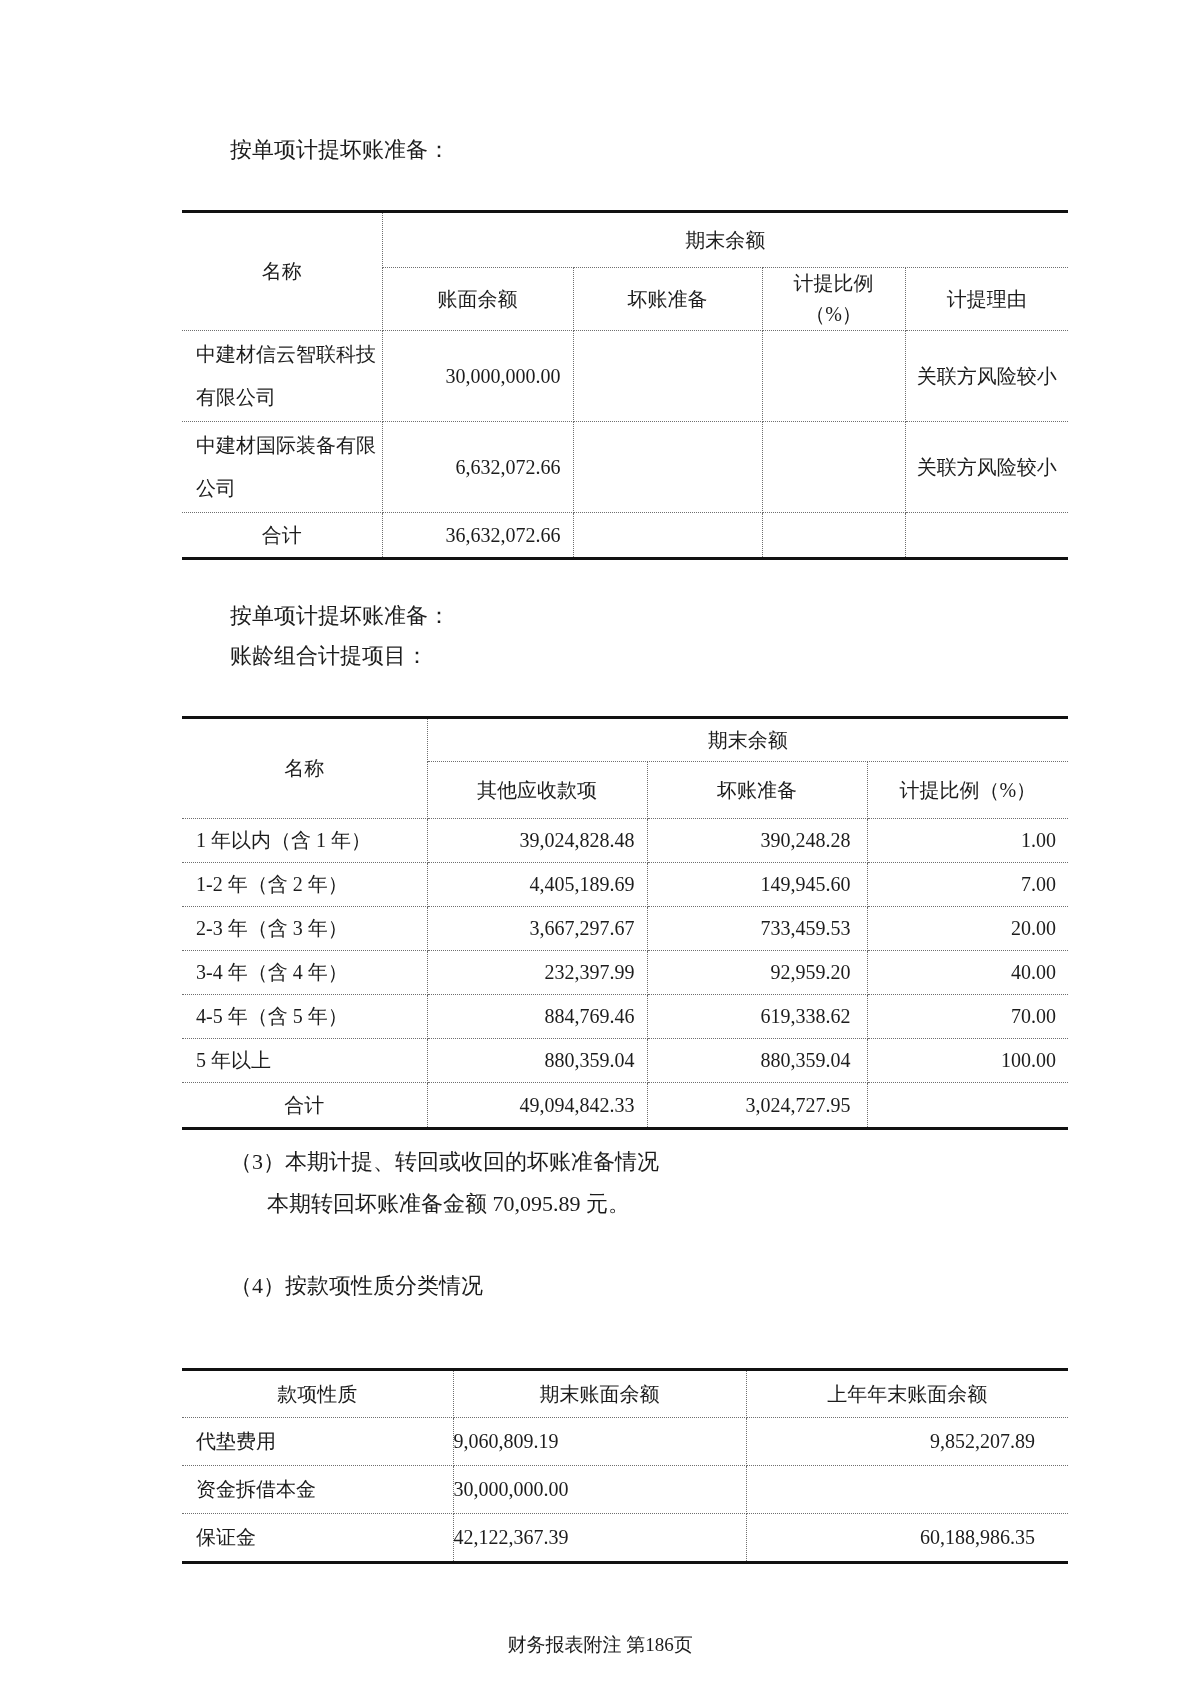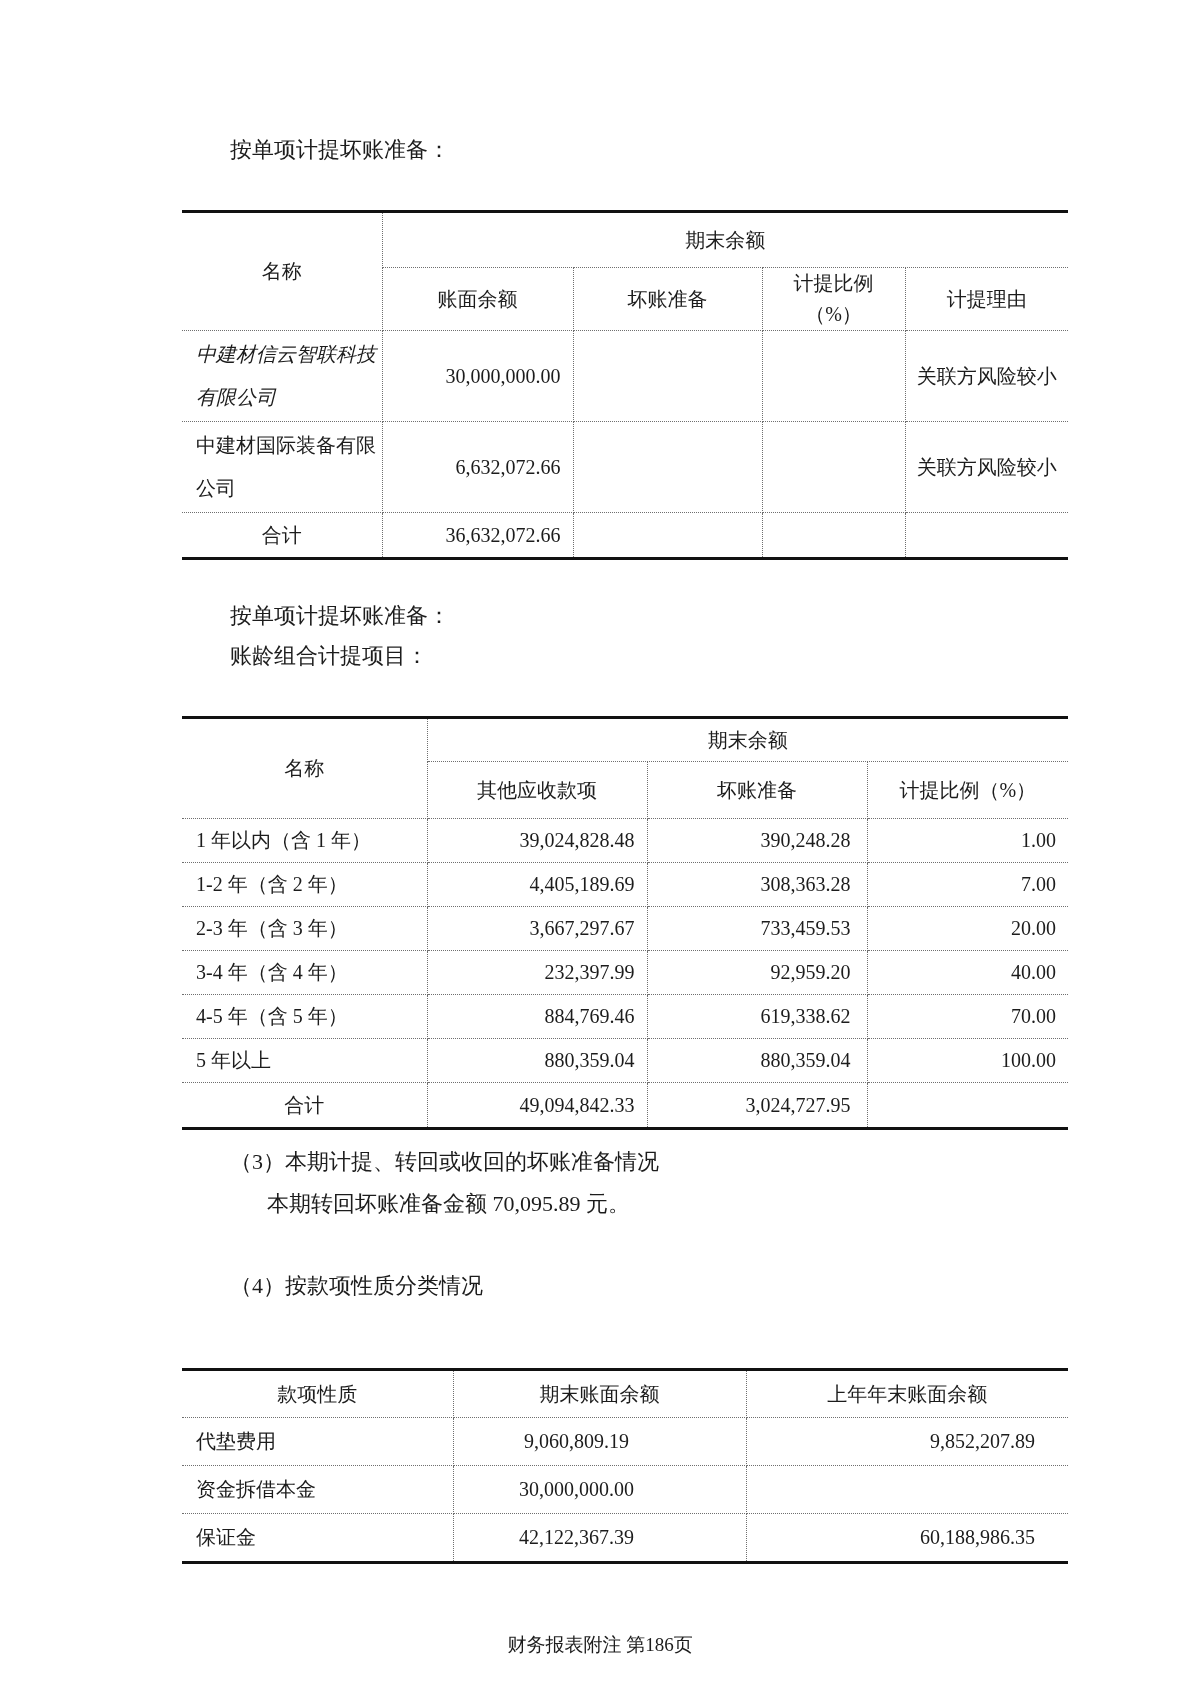--- a/index.html
+++ b/index.html
@@ -28,21 +28,21 @@
     vertical-align:middle;
     padding:0;
     overflow:hidden;
   }
   table.doc td:not(:last-child){border-right:1px dotted #6f6f6f;}
   table.doc tr.last td{border-bottom:none;}
   .ctr{text-align:center;}
   .left{text-align:left;padding-left:14px !important;padding-right:4px !important;}
   .num{text-align:right;padding-right:12px !important;}
   .num14{text-align:right;padding-right:16px !important;}
-  .num46{text-align:center;padding-right:46px !important;}
+  .num46{text-align:left;padding-right:46px !important;}
   .num33{text-align:right;padding-right:33px !important;}
   .wrapname{line-height:2.15;}
   .hdr2line{line-height:1.55;}
   .footer{
     width:1200px;text-align:center;font-size:19px;color:#1c1c1c;margin-top:8px;
   }
 </style>
 </head>
 <body>
 
@@ -66,21 +66,21 @@
       <tr>
         <td class="ctr" style="height:60px;">账面余额</td>
         <td class="ctr" style="height:60px;">坏账准备</td>
         <td class="ctr hdr2line" style="height:60px;">
           <div>计提比例</div>
           <div>（%）</div>
         </td>
         <td class="ctr" style="height:60px;">计提理由</td>
       </tr>
       <tr>
-        <td class="left wrapname" style="height:90px;font-style:italic;">中建材信云智联科技有限公司</td>
+        <td class="left wrapname" style="height:90px;">中建材信云智联科技有限公司</td>
         <td class="num">30,000,000.00</td>
         <td class="num"></td>
         <td class="num"></td>
         <td class="ctr">关联方风险较小</td>
       </tr>
       <tr>
         <td class="left wrapname" style="height:90px;">中建材国际装备有限公司</td>
         <td class="num">6,632,072.66</td>
         <td class="num"></td>
         <td class="num"></td>
@@ -118,21 +118,21 @@
       </tr>
       <tr>
         <td class="left" style="height:43px;">1 年以内（含 1 年）</td>
         <td class="num">39,024,828.48</td>
         <td class="num14">390,248.28</td>
         <td class="num">1.00</td>
       </tr>
       <tr>
         <td class="left" style="height:43px;">1-2 年（含 2 年）</td>
         <td class="num">4,405,189.69</td>
-        <td class="num14">308,363.28</td>
+        <td class="num14">149,945.60</td>
         <td class="num">7.00</td>
       </tr>
       <tr>
         <td class="left" style="height:43px;">2-3 年（含 3 年）</td>
         <td class="num">3,667,297.67</td>
         <td class="num14">733,459.53</td>
         <td class="num">20.00</td>
       </tr>
       <tr>
         <td class="left" style="height:43px;">3-4 年（含 4 年）</td>

